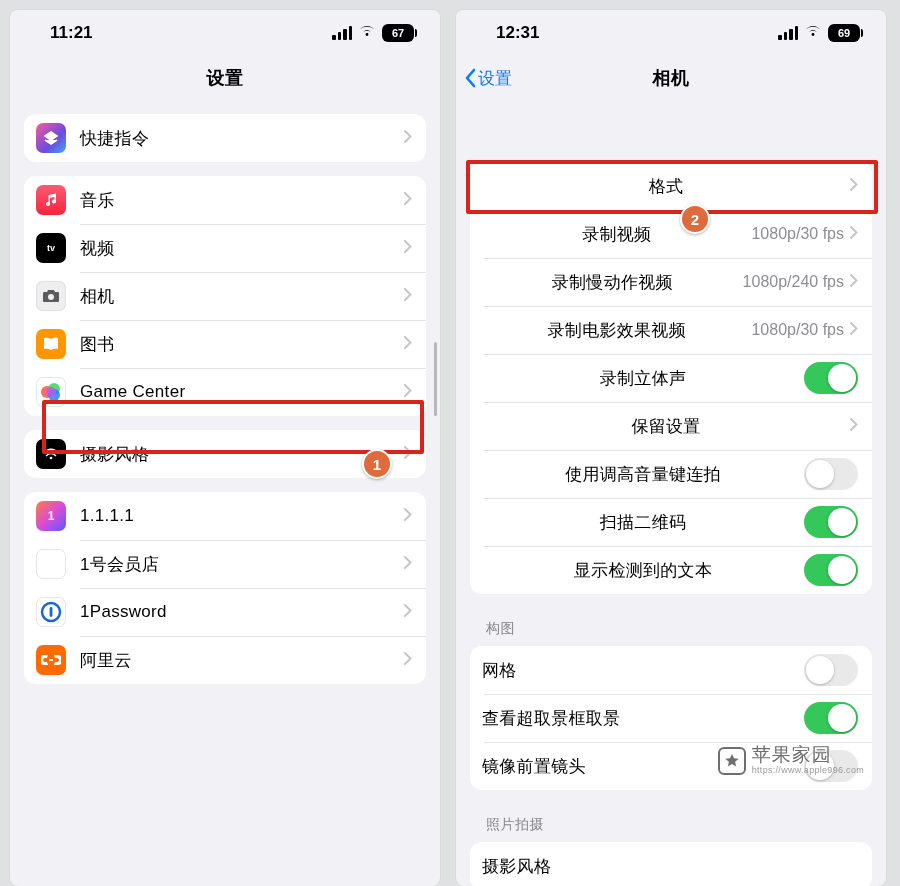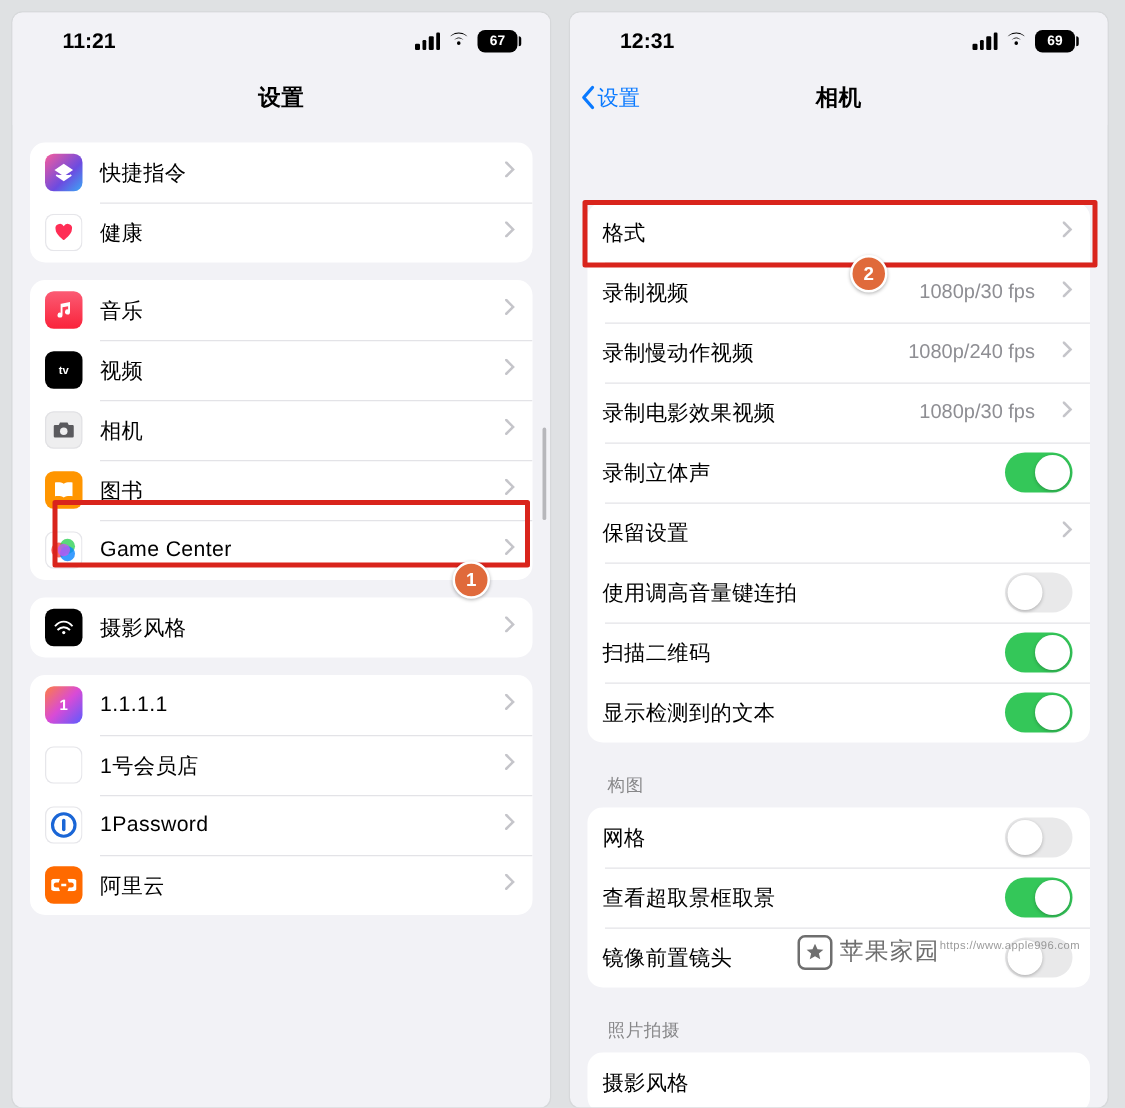--- a/index.html
+++ b/index.html
@@ -87,21 +87,21 @@
     min-height: 48px;
     padding: 7px 14px 7px 12px;
     position: relative;
   }
   .row + .row::before {
     content:""; position:absolute; left:56px; right:0; top:0;
     height:1px; background:#e3e3e7;
   }
   .row.noicon + .row.noicon::before { left: 14px; }
   .row .label { flex:1; font-size: 17px; color:#000; letter-spacing:0.3px; }
-  .row .value { font-size: 16px; color:#8e8e93; margin-right:22px; }
+  .row .value { font-size: 16px; color:#8e8e93; margin-right:6px; }
   .row .chev { color:#c5c5ca; flex-shrink:0; }
   .row .icon {
     width: 30px; height: 30px; border-radius: 7px;
     margin-right: 14px; flex-shrink: 0;
     display:flex; align-items:center; justify-content:center;
     font-size:15px; color:#fff;
   }
   .section-header {
     font-size: 14px; color:#878789;
     margin: 26px 30px 6px 30px;
@@ -147,21 +147,21 @@
     position:absolute; right:22px; bottom:110px;
     display:flex; align-items:center; gap:6px;
     color:#6f6f6f; font-size:12px;
     opacity:0.85;
     pointer-events:none;
   }
   .watermark .wm-icon {
     width:28px; height:28px; border:2.5px solid #555; border-radius:6px;
     display:flex; align-items:center; justify-content:center;
   }
-  .watermark .wm-text { display:flex; flex-direction:row; line-height:1.1; }
+  .watermark .wm-text { display:flex; flex-direction:column; line-height:1.1; }
   .watermark .wm-top { font-size:19px; color:#555; font-weight:400; letter-spacing:1px; }
   .watermark .wm-url { font-size:9px; color:#8a8a8a; letter-spacing:0.3px; }
 
   
   .ic-shortcuts{background:linear-gradient(135deg,#f75c9c 0%,#6c4be0 60%,#3ba7f5 100%);} 
   .ic-health{background:#fff; box-shadow:inset 0 0 0 1px #e6e6ea;}
   .ic-health svg{width:16px;height:16px;}
   .ic-music{background:linear-gradient(180deg,#fb5b74,#fa233b);} 
   .ic-tv{background:#000;} 
   .ic-photos{background:#fff; box-shadow:inset 0 0 0 1px #e6e6ea;}
@@ -222,31 +222,20 @@
           <span class="icon ic-shortcuts">
             <svg width="16" height="16" viewBox="0 0 16 16">
                 <path fill="#fff" d="M2 6l6-4 6 4-6 4-6-4zm0 4l6 4 6-4" stroke="#fff" stroke-width="1.6"></path>
               </svg>
           </span>
           <span class="label">快捷指令</span>
           <span class="chev"><svg width="8" height="13">
                 <path d="M1 1l5.5 5.5L1 12" stroke="#c5c5ca" stroke-width="2" fill="none" stroke-linecap="round"></path>
               </svg></span>
         </div>
-        <div class="row">
-          <span class="icon ic-health">
-            <svg viewBox="0 0 16 16">
-                <path fill="#ff2d55" d="M8 14S1.5 9.6 1.5 5.5A3.5 3.5 0 0 1 8 3a3.5 3.5 0 0 1 6.5 2.5C14.5 9.6 8 14 8 14z"></path>
-              </svg>
-          </span>
-          <span class="label">健康</span>
-          <span class="chev"><svg width="8" height="13">
-                <path d="M1 1l5.5 5.5L1 12" stroke="#c5c5ca" stroke-width="2" fill="none" stroke-linecap="round"></path>
-              </svg></span>
-        </div>
       </div>
 
       <div class="group" style="position:relative;">
         <div class="row">
           <span class="icon ic-music">
             <svg width="14" height="14" viewBox="0 0 14 14">
                 <path fill="#fff" d="M5 2l7-1.5v8a2 2 0 1 1-1.5-1.9V4L6 4.8V11a2 2 0 1 1-1.5-1.9V2z"></path>
               </svg>
           </span>
           <span class="label">音乐</span>
@@ -393,21 +382,21 @@
         <svg width="12" height="20" viewBox="0 0 12 20">
             <path d="M10 2L3 10l7 8" stroke="#0a7aff" stroke-width="2.6" fill="none" stroke-linecap="round" stroke-linejoin="round"></path>
           </svg>
         <span>设置</span>
       </div>
       <span class="title">相机</span>
     </div>
 
     <div class="scroll">
 
-      <div class="group" style="margin-top:62px;">
+      <div class="group" style="margin-top:62px;text-align:center;">
         <div class="row noicon">
           <span class="label">格式</span>
           <span class="chev"><svg width="8" height="13">
                 <path d="M1 1l5.5 5.5L1 12" stroke="#c5c5ca" stroke-width="2" fill="none" stroke-linecap="round"></path>
               </svg></span>
         </div>
         <div class="row noicon">
           <span class="label">录制视频</span>
           <span class="value">1080p/30 fps</span>
           <span class="chev"><svg width="8" height="13">

